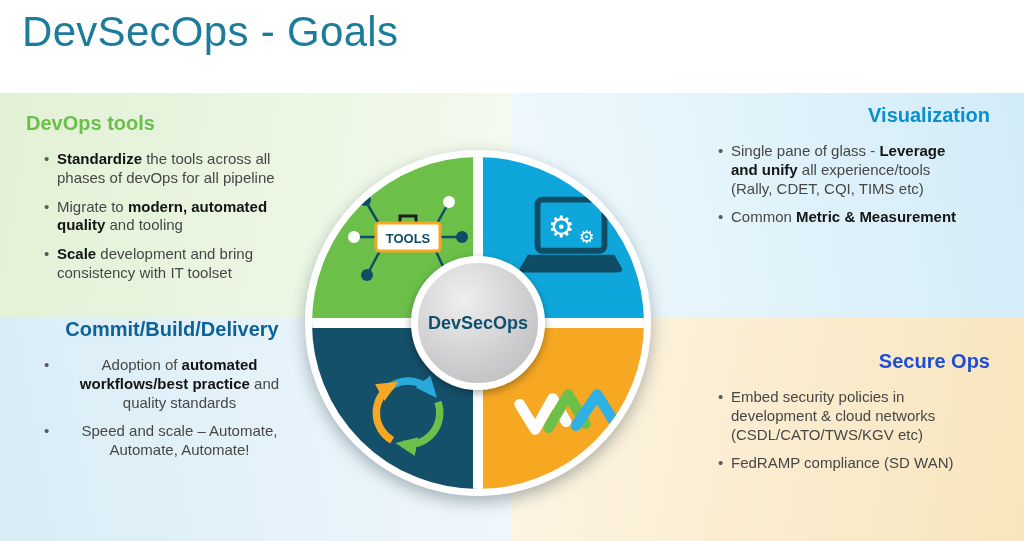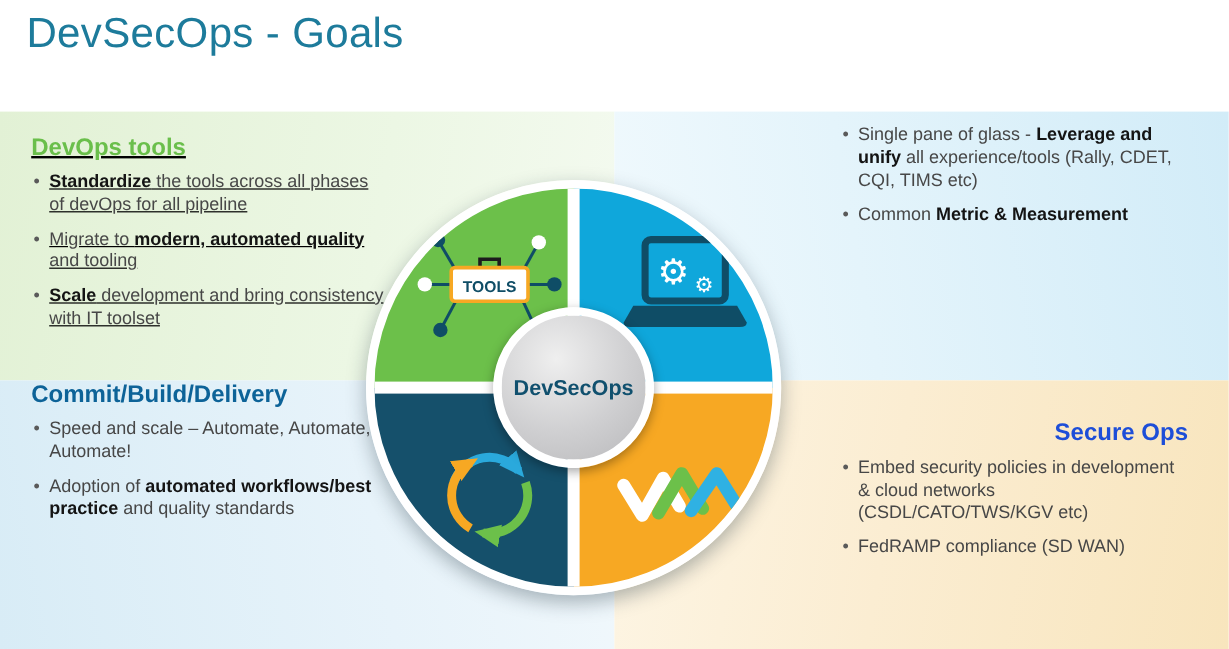--- a/index.html
+++ b/index.html
@@ -16,40 +16,40 @@
     z-index:0;
   }
   .bg-tl { background:linear-gradient(100deg,#e2f1d5 0%,#ecf7e4 60%,#f4faf0 100%); }
   .bg-tr { background:linear-gradient(260deg,#d2ecf8 0%,#e4f4fb 60%,#f0f9fd 100%); }
   .bg-bl { background:linear-gradient(80deg,#d8ecf6 0%,#e7f3fa 60%,#f1f8fc 100%); }
   .bg-br { background:linear-gradient(280deg,#f8e5bd 0%,#fbedd2 55%,#fdf5e4 100%); }
 
   
   .page-title {
     position:absolute; left:22px; top:8px; z-index:2;
-    font-size:35px; font-weight:400; letter-spacing:0.3px;
+    font-size:42px; font-weight:400; letter-spacing:0.3px;
     color:#1d7b9b;
   }
 
   
   .panel { position:absolute; z-index:2; }
   .panel h2 { margin:0 0 9px 0; font-size:20px; line-height:1.1; }
   .panel.right h2 { text-align:right; }
   .h-green  { color:#6abf4b; }
   .h-bluedk { color:#0d6398; }
   .h-blue   { color:#0a8fcd; }
   .h-orange { color:#1d4ed8; }
 
-  ul.bullets { list-style:none; margin:0; padding:0; font-size:15px; color:#474747; line-height:1.25; }
+  ul.bullets { list-style:none; margin:16px; padding:0; font-size:15px; color:#474747; line-height:1.25; }
   ul.bullets li { position:relative; padding-left:15px; margin-bottom:10px; }
   ul.bullets li::before { content:"\2022"; position:absolute; left:2px; top:0; color:#5a5a5a; }
   ul.bullets span.bold { font-weight:700; color:#141414; }
 
-  #panel-devops  { left:26px;  top:112px; width:294px;text-decoration:underline; }
-  #panel-commit  { left:26px;  top:318px; width:292px; }
+  #panel-devops  { left:26px;  top:112px; width:294px; }
+  #panel-commit  { left:26px;  top:318px; width:292px;text-align:center; }
   #panel-visual  { left:700px; top:104px; width:290px; }
   #panel-secure  { left:700px; top:350px; width:290px; }
 
   
   #donut {
     position:absolute; left:305px; top:150px; width:346px; height:346px;
     box-sizing:border-box; border-radius:50%;
     border:7px solid #ffffff; overflow:hidden;
     background:conic-gradient(#0fa7db 0deg 90deg,
                               #f7a823 90deg 180deg,
@@ -98,26 +98,27 @@
   <ul class="bullets">
       <li><span class="bold">Standardize</span><span> the tools across all phases of devOps for all pipeline</span></li>
       <li><span>Migrate to </span><span class="bold">modern, automated quality</span><span> and tooling</span></li>
       <li><span class="bold">Scale</span><span> development and bring consistency with IT toolset</span></li>
     </ul>
 </div>
 
 <div class="panel" id="panel-commit">
   <h2 class="h-bluedk">Commit/Build/Delivery</h2>
   <ul class="bullets">
+      <li><span>Adoption of </span><span class="bold">automated workflows/best practice</span><span> and quality standards</span></li>
       <li><span>Speed and scale – Automate, Automate, Automate!</span></li>
-      <li><span>Adoption of </span><span class="bold">automated workflows/best practice</span><span> and quality standards</span></li>
     </ul>
 </div>
 
 <div class="panel right" id="panel-visual">
+  <h2 class="h-blue">Visualization</h2>
   <ul class="bullets">
       <li><span>Single pane of glass - </span><span class="bold">Leverage and unify</span><span> all experience/tools (Rally, CDET, CQI, TIMS etc)</span></li>
       <li><span>Common </span><span class="bold">Metric &amp; Measurement</span></li>
     </ul>
 </div>
 
 <div class="panel right" id="panel-secure">
   <h2 class="h-orange">Secure Ops</h2>
   <ul class="bullets">
       <li><span>Embed security policies in development &amp; cloud networks (CSDL/CATO/TWS/KGV etc)</span></li>

